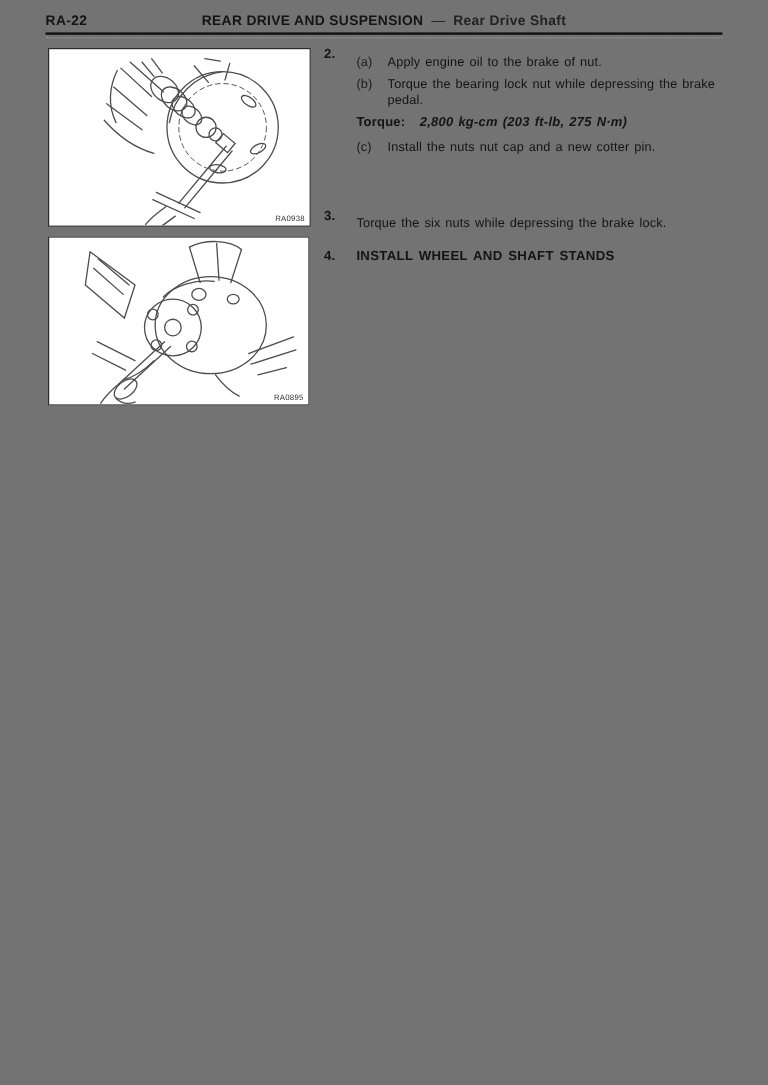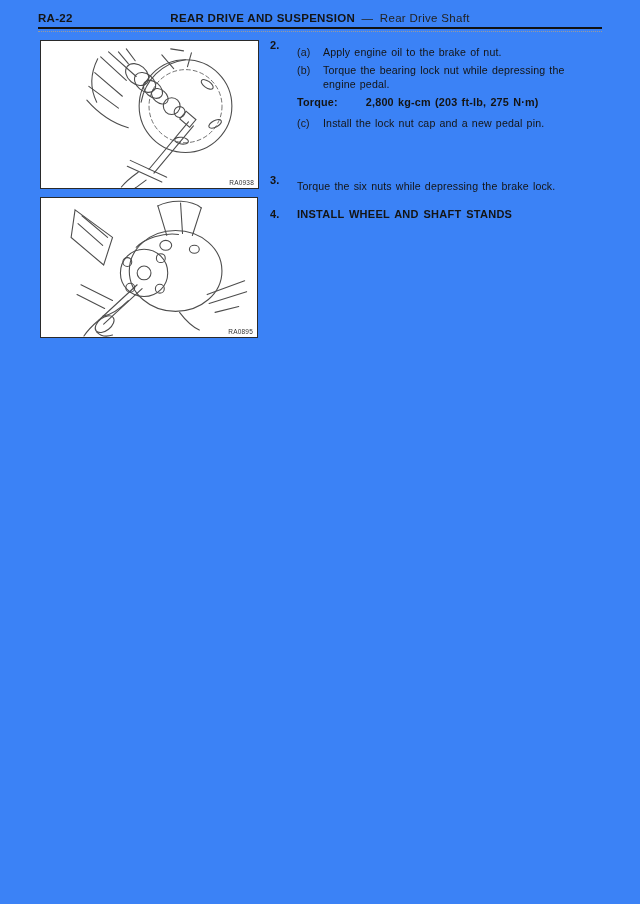--- a/index.html
+++ b/index.html
@@ -4,21 +4,21 @@
 <style>
   html, body {
     margin: 0;
     padding: 0;
     background: #ffffff;
   }
   .page {
     position: relative;
     width: 640px;
     height: 904px;
-    background: #3b82f6;
+    background: #737373;
     font-family: "Liberation Sans", sans-serif;
     color: #141414;
     overflow: hidden;
   }
 
   
   .header {
     position: absolute;
     left: 0; top: 0;
     width: 640px;
@@ -37,21 +37,21 @@
     left: 0;
     top: 12px;
     width: 640px;
     text-align: center;
     font-size: 11.5px;
     letter-spacing: 0.3px;
     white-space: nowrap;
   }
   .header-title .section { font-weight: bold; }
   .header-title .dash { font-weight: normal; color: #222; padding: 0 3px; }
-  .header-title .subsection { font-weight: normal; color: #222; }
+  .header-title .subsection { font-weight: bold; color: #222; }
 
   .rule-thick {
     position: absolute;
     left: 38px;
     top: 27px;
     width: 564px;
     height: 2.4px;
     background: #111;
   }
   .rule-thin {
@@ -122,21 +122,21 @@
   .substep .sub-label { color: #1a1a1a; }
   .substep .sub-text { max-width: 276px; }
   .torque-line {
     margin-top: 4.5px;
     font-size: 10.8px;
     font-weight: bold;
     line-height: 15px;
     letter-spacing: 0.2px;
     word-spacing: 1px;
   }
-  .torque-line .torque-value { margin-left: 28px; }
+  .torque-line .torque-value { margin-left: 12px; font-style: italic; }
   .step-body {
     margin-top: 6px;
     font-size: 10.6px;
     line-height: 14px;
     letter-spacing: 0.15px;
     word-spacing: 1px;
     max-width: 300px;
   }
   .step3-block { margin-top: 43px; }
   .step4-block { margin-top: 14px; }
@@ -238,28 +238,28 @@
     <div class="step">
       <div class="step-number">2.</div>
       <div>
         <div class="substeps">
           <div class="substep">
             <span class="sub-label">(a)</span>
             <span class="sub-text">Apply engine oil to the brake of nut.</span>
           </div>
           <div class="substep">
             <span class="sub-label">(b)</span>
-            <span class="sub-text">Torque the bearing lock nut while depressing the engine pedal.</span>
+            <span class="sub-text">Torque the bearing lock nut while depressing the brake pedal.</span>
           </div>
           <div class="torque-line">
             <span class="torque-label">Torque:</span><span class="torque-value">2,800 kg-cm (203 ft-lb, 275 N·m)</span>
           </div>
           <div class="substep" style="margin-top:5.5px">
             <span class="sub-label">(c)</span>
-            <span class="sub-text">Install the lock nut cap and a new pedal pin.</span>
+            <span class="sub-text">Install the nuts nut cap and a new cotter pin.</span>
           </div>
         </div>
       </div>
     </div>
 
     <div class="step step3-block">
       <div class="step-number">3.</div>
       <div>
         <div class="step-body">Torque the six nuts while depressing the brake lock.</div>
       </div>

